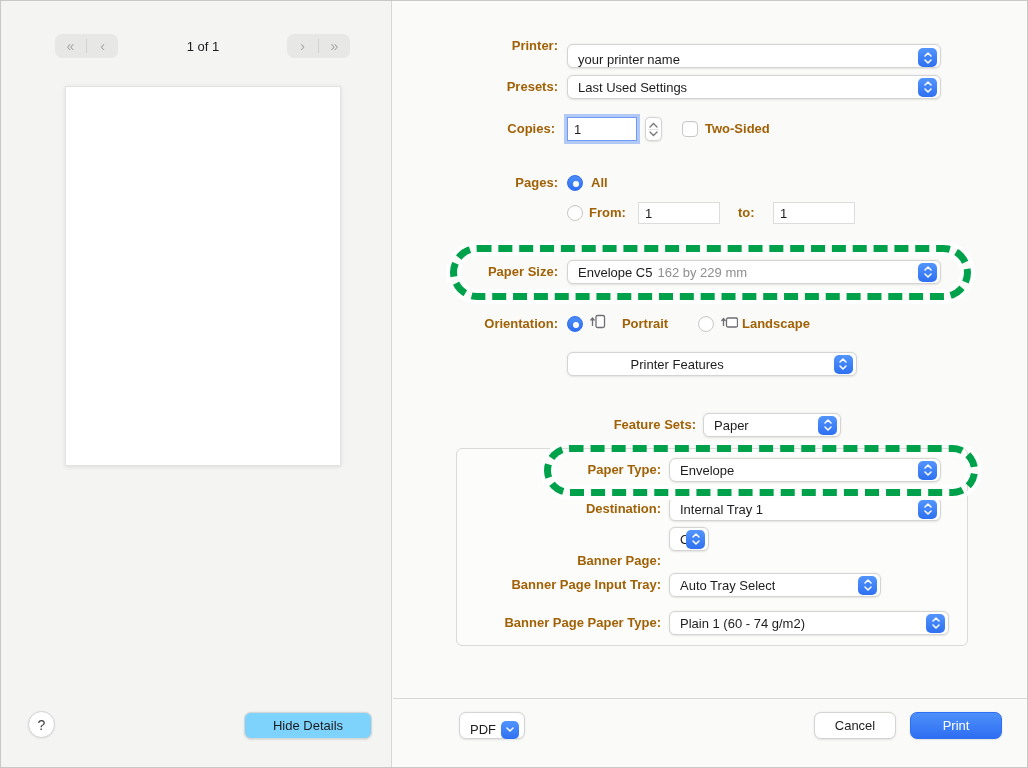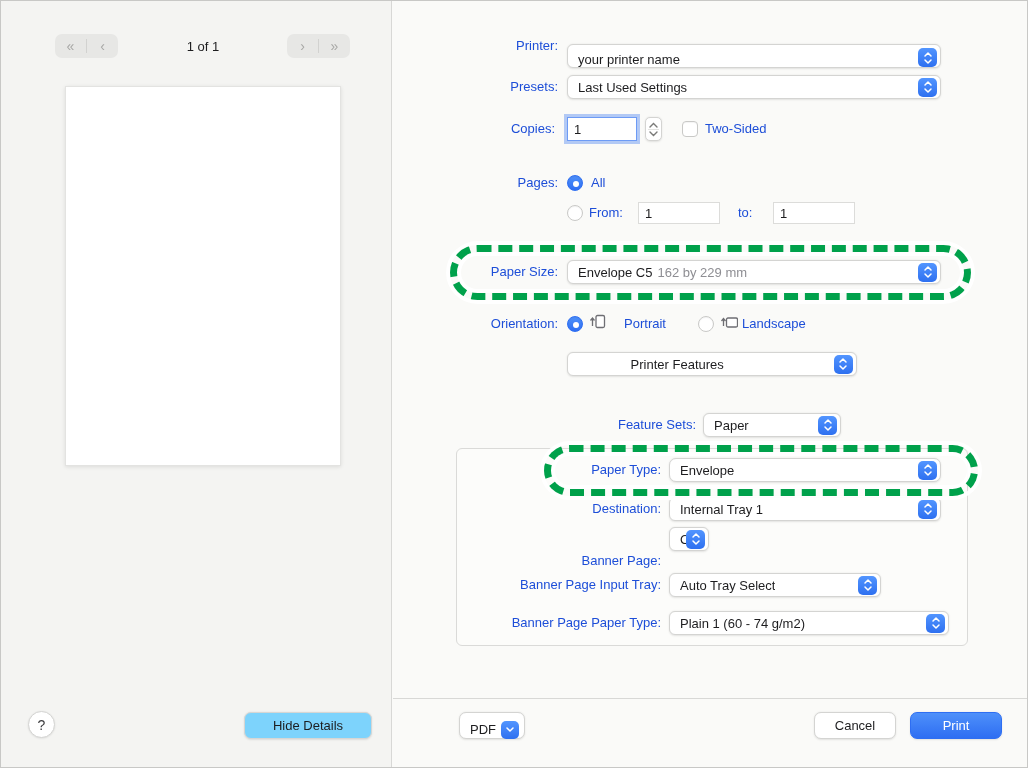--- a/index.html
+++ b/index.html
@@ -10,21 +10,21 @@
     border: 1px solid #c8c8c6; overflow: hidden; background:#fafaf8;
     font-size: 13px; color: #1d1d1f;
   }
   .pane-left {
     position:absolute; left:0; top:0; width:391px; height:768px;
     background:#f4f4f2; border-right:1px solid #d8d8d6;
   }
   .pane-right { position:absolute; left:392px; top:0; width:636px; height:768px; background:#fafaf8; }
 
   
-  .label { position:absolute; height:24px; line-height:24px; color:#1d4ed8; text-align:right; white-space:nowrap; }
+  .label { position:absolute; height:24px; line-height:24px; color:#a16207; text-align:right; white-space:nowrap;font-weight:bold; }
   .popup {
     position:absolute; height:24px; background:#ffffff; border:1px solid #d4d4d2;
     border-radius:6px; box-shadow:0 0.5px 2px rgba(0,0,0,0.10);
     display:flex; align-items:center; padding:0 3px 0 10px; white-space:nowrap;
   }
   .popup .popup-text { overflow:hidden; text-overflow:ellipsis; }
   .popup .popup-detail { color:#8e8e93; margin-left:5px; }
   .popup .caret {
     margin-left:auto; flex:0 0 auto; width:19px; height:19px; border-radius:5px;
     background:linear-gradient(#5295ff,#2e70f0);

